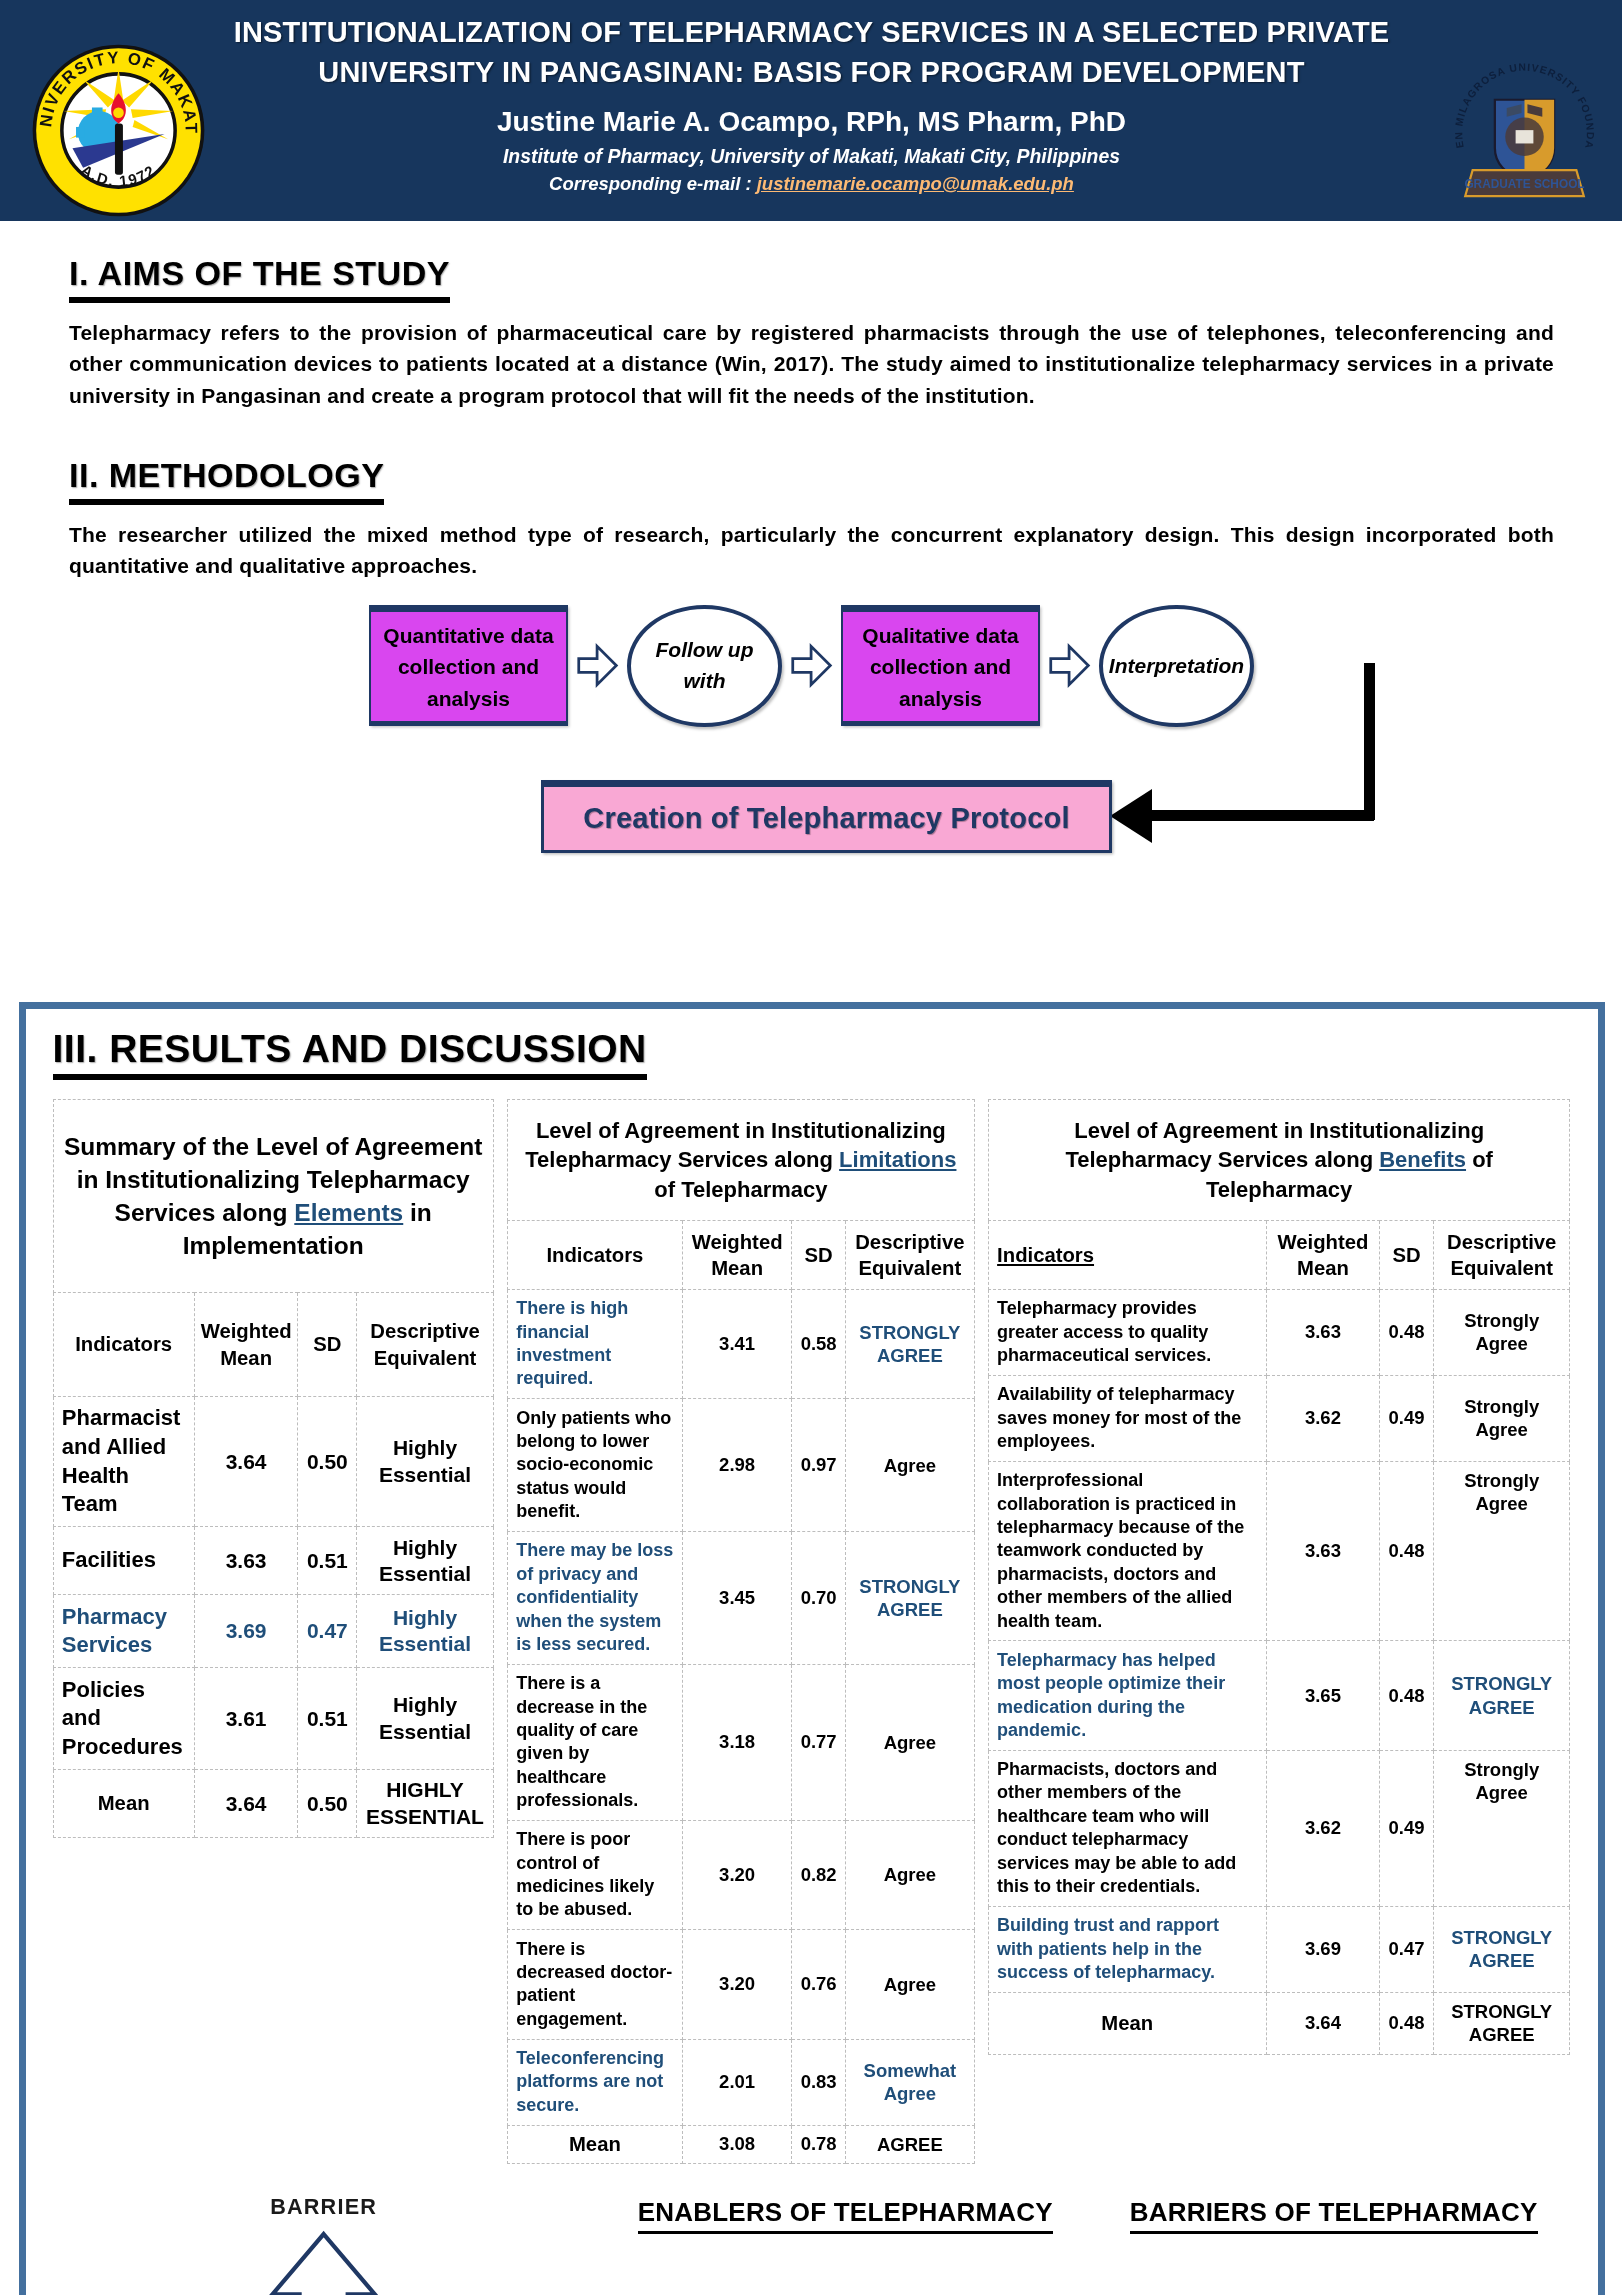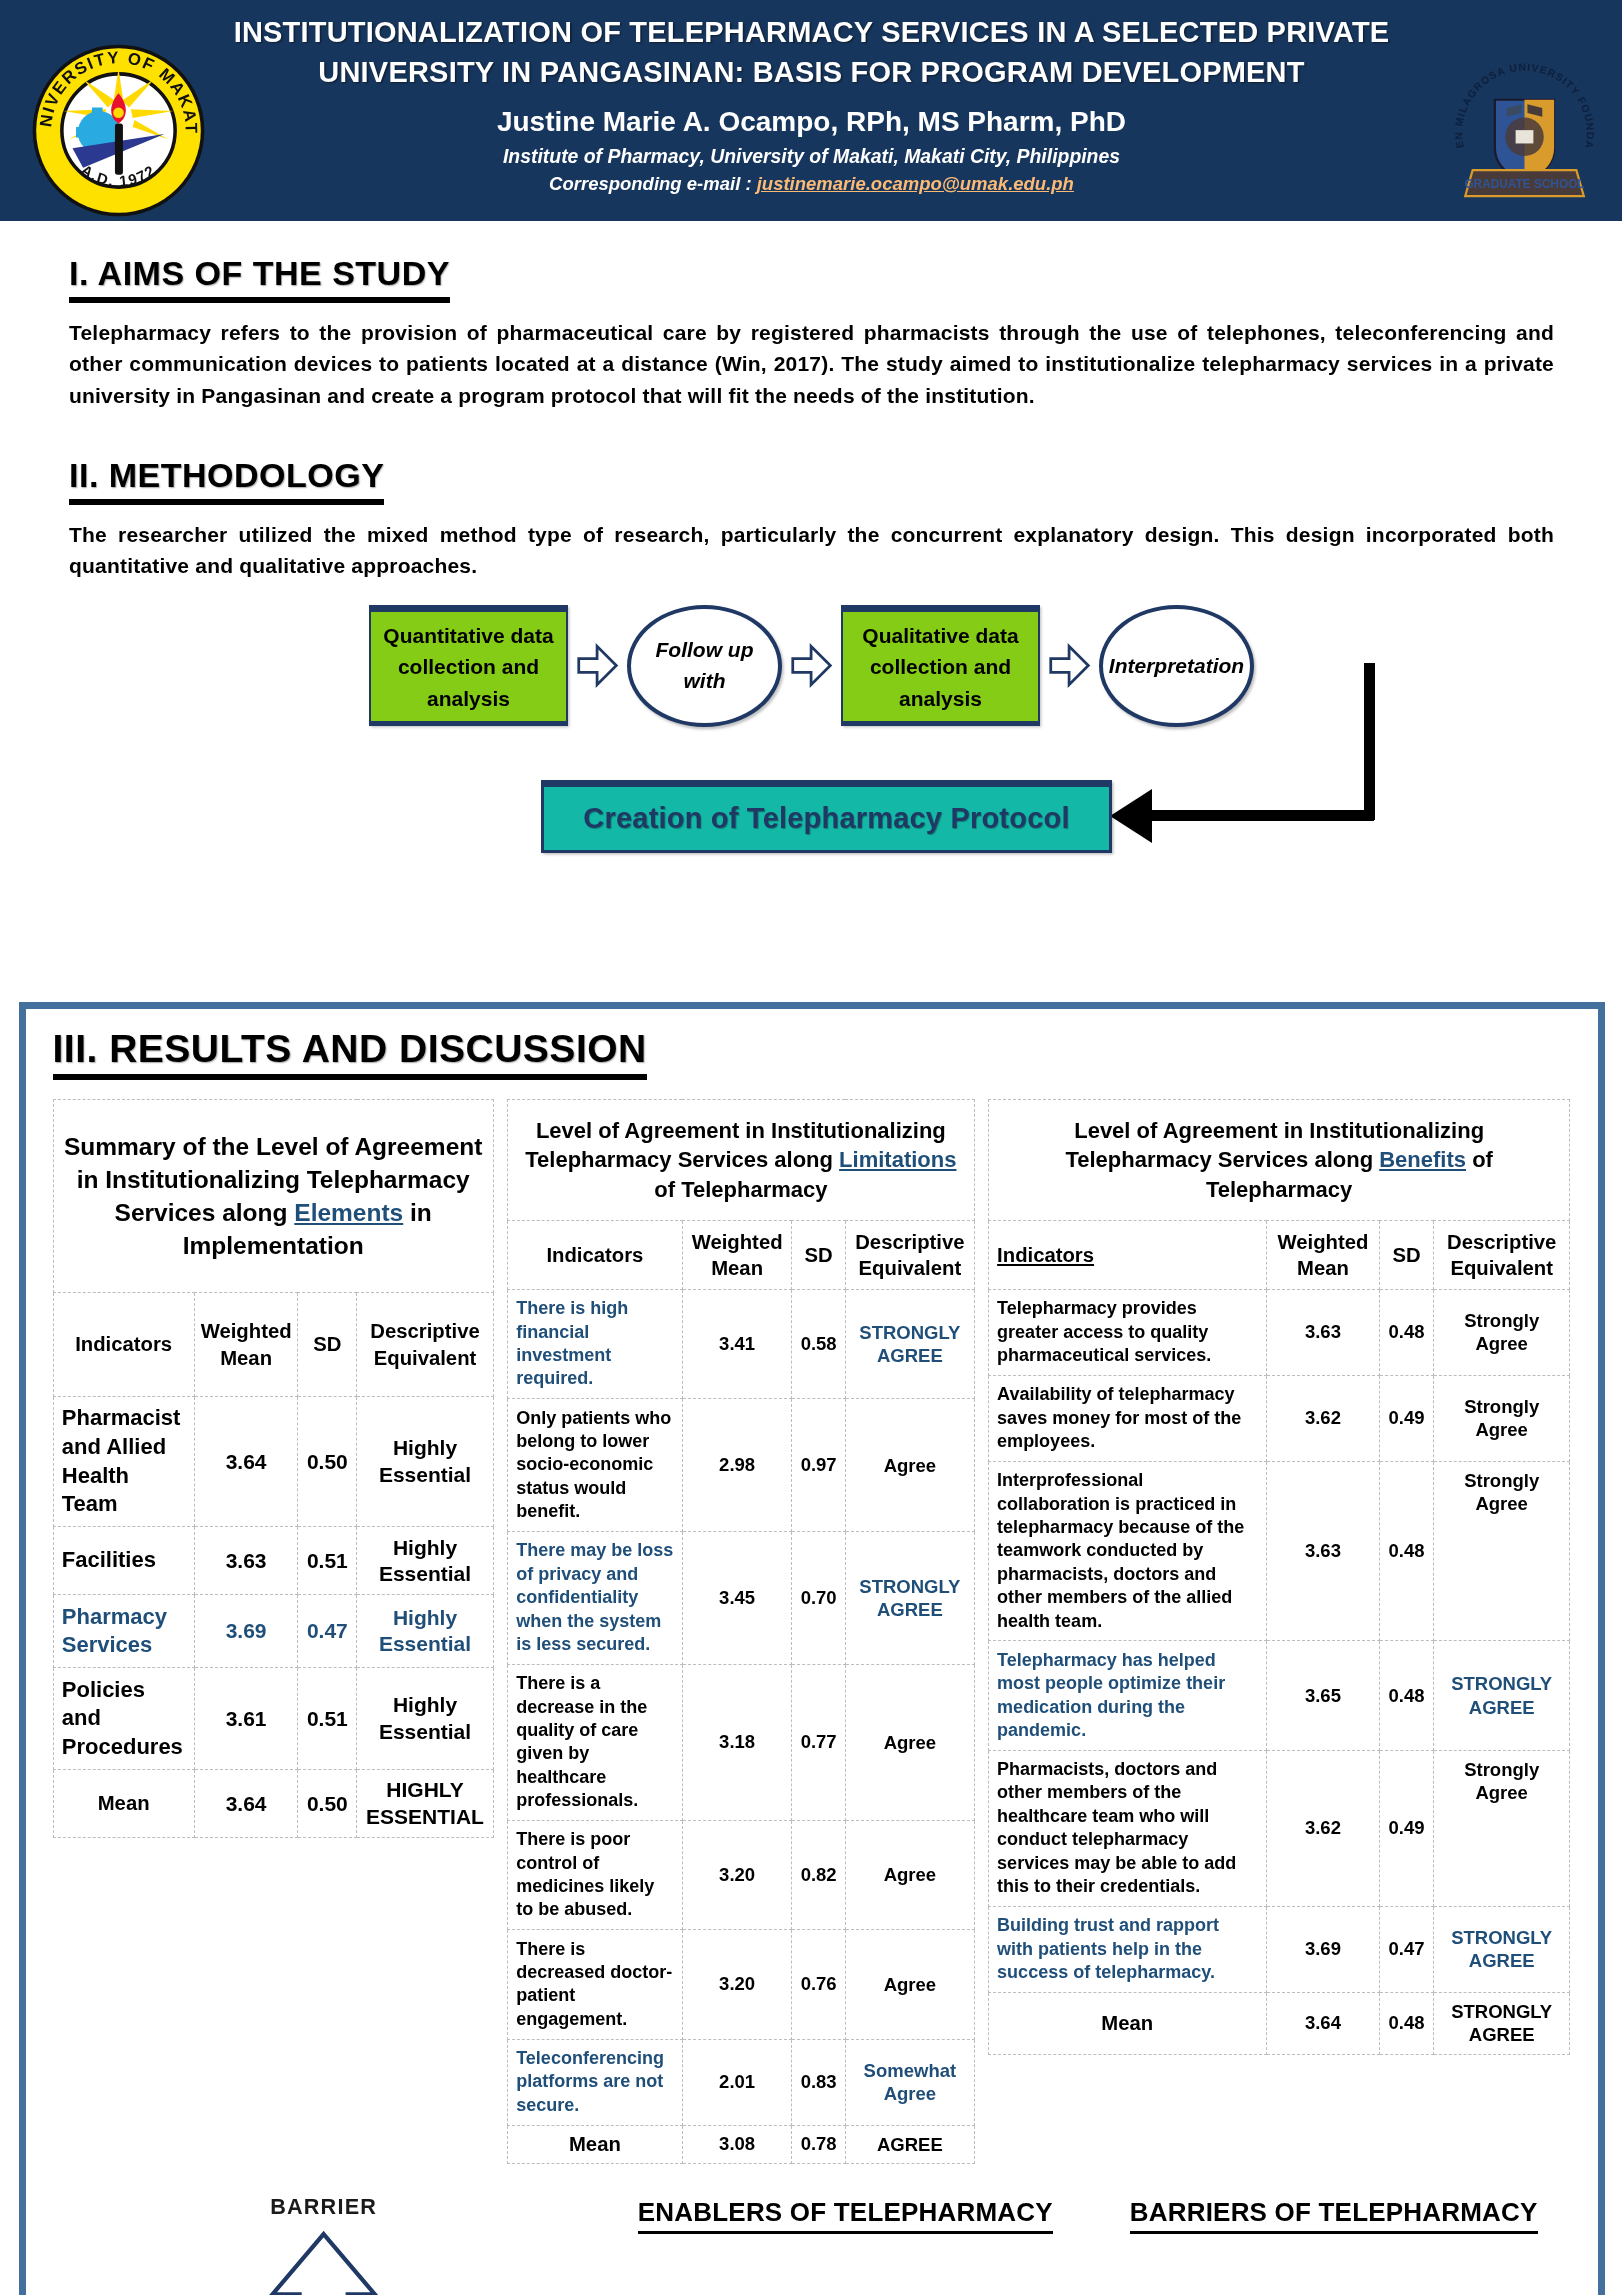--- a/index.html
+++ b/index.html
@@ -16,29 +16,29 @@
   .poster-email a{color:#fdba74;text-decoration:underline;}
   .seal-left{position:absolute;left:30px;top:42px;width:177px;height:177px;}
   .seal-right{position:absolute;right:16.6px;top:59px;width:163px;height:163px;}
   
   .section{padding:12px 69px;}
   .sec-head{display:inline-block;font-size:34px;font-weight:800;letter-spacing:0.5px;border-bottom:6.5px solid #000;padding-bottom:3.7px;margin:21px 0 14px;text-shadow:0.9px 1.4px 1.4px rgba(0,0,0,.35);}
   .sec-body{font-size:21px;font-weight:700;text-align:justify;line-height:1.5;letter-spacing:0.2px;margin:0;}
   
   .mflow{position:relative;height:365px;margin-top:23px;}
   .mrow{display:flex;align-items:center;justify-content:center;margin:0 auto;}
-  .mbox{width:199px;min-height:121px;background:#84cc16;border:2.8px solid #1f3864;border-top-width:7.4px;border-bottom-width:5.5px;box-sizing:border-box;
+  .mbox{width:199px;min-height:121px;background:#d946ef;border:2.8px solid #1f3864;border-top-width:7.4px;border-bottom-width:5.5px;box-sizing:border-box;
         display:flex;align-items:center;justify-content:center;text-align:center;font-size:21px;font-weight:600;padding:4.6px 11px;line-height:1.5;box-shadow:1.8px 2.3px 2.8px rgba(0,0,0,.25);}
   .mellipse{width:155px;height:122px;background:#fff;border:4.2px solid #1f3864;border-radius:50%;box-sizing:border-box;
         display:flex;align-items:center;justify-content:center;text-align:center;font-size:21px;font-weight:600;font-style:italic;padding:0 15.7px;line-height:1.45;box-shadow:1.8px 2.3px 2.8px rgba(0,0,0,.25);}
   .harrow{margin:0 6.5px;flex:none;}
   .conn-v{position:absolute;width:11px;background:#000;}
   .conn-h{position:absolute;height:11px;background:#000;}
   .conn-head{position:absolute;width:0;height:0;border-top:27px solid transparent;border-bottom:27px solid transparent;border-right:42px solid #000;}
-  .protocol-box{position:absolute;background:#14b8a6;border:3.2px solid #1f3864;border-top-width:7.4px;box-sizing:border-box;
+  .protocol-box{position:absolute;background:#f9a8d4;border:3.2px solid #1f3864;border-top-width:7.4px;box-sizing:border-box;
         display:flex;align-items:center;justify-content:center;text-align:center;color:#1f3864;font-size:29px;font-weight:800;letter-spacing:0.2px;box-shadow:1.8px 2.3px 2.8px rgba(0,0,0,.3);text-shadow:0.9px 0.9px 0.9px rgba(0,0,0,.3);}
   
   .results-box{margin:20.3px 18.5px 0;border:7.4px solid #44709e;box-sizing:border-box;padding:4.6px 27px 23px;background:#fff;}
   .results-box .sec-head{font-size:39px;margin:13px 0 18.5px;}
   .tables{display:grid;grid-template-columns:1fr 1.06fr 1.32fr;gap:13px;align-items:start;}
   table.res{width:100%;border-collapse:collapse;}
   table.res td,table.res th{border:1.4px dashed #bdbdbd;padding:7.4px 8.3px;vertical-align:middle;}
   .t-title{font-size:22px;font-weight:800;text-align:center;line-height:1.35;padding:15.7px 9.2px !important;}
   .t-elements .t-title{font-size:24.5px;padding:30px 9.2px !important;}
   .t-link{color:#1f4e79;text-decoration:underline;}

